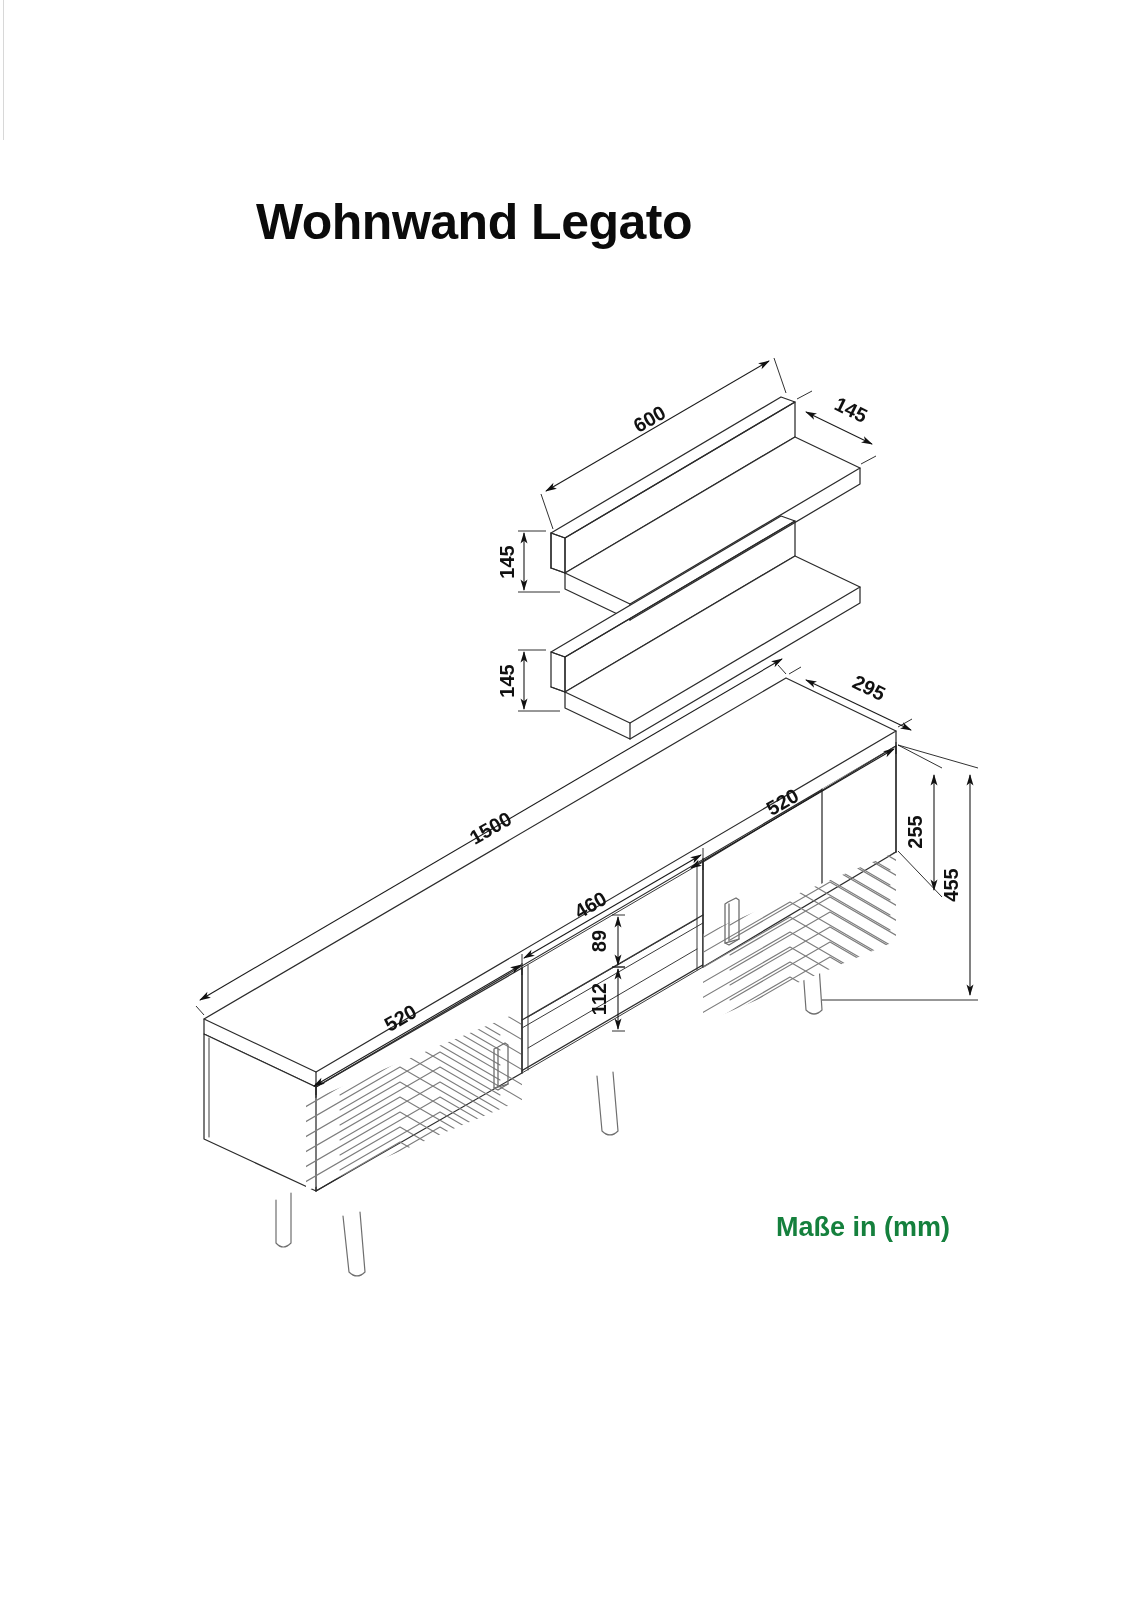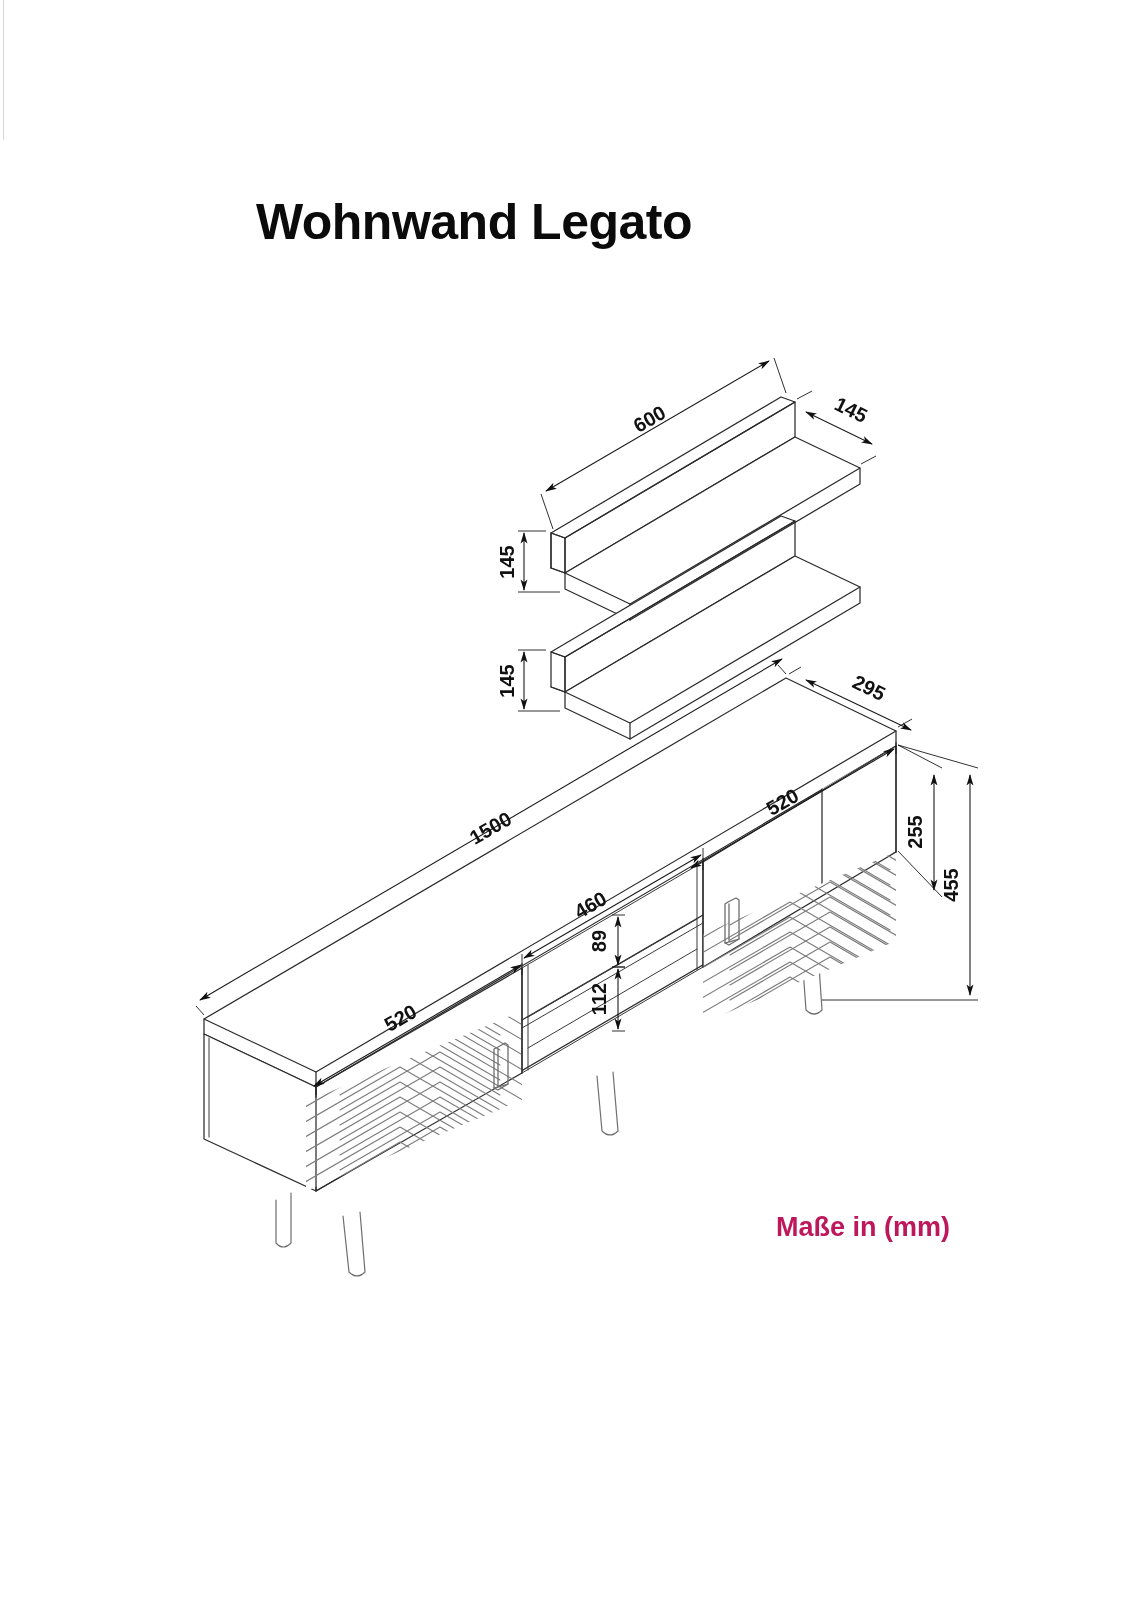--- a/index.html
+++ b/index.html
@@ -37,21 +37,21 @@
     letter-spacing: -0.5px;
     color: #0b0b0b;
     white-space: nowrap;
   }
   #footnote {
     position: absolute;
     left: 776px;
     top: 1212px;
     font-size: 27px;
     font-weight: bold;
-    color: #be185d;
+    color: #15803d;
     white-space: nowrap;
   }
   #drawing {
     position: absolute;
     left: 0; top: 0;
     width: 1128px; height: 1600px;
   }
   .obj   { fill: none; stroke: #2b2b2b; stroke-width: 1.25; stroke-linejoin: round; stroke-linecap: round; }
   .objt  { fill: none; stroke: #3a3a3a; stroke-width: 1.0; stroke-linejoin: round; stroke-linecap: round; }
   .patt  { fill: none; stroke: #7d7d7d; stroke-width: 1.15; stroke-linejoin: round; stroke-linecap: round; }

